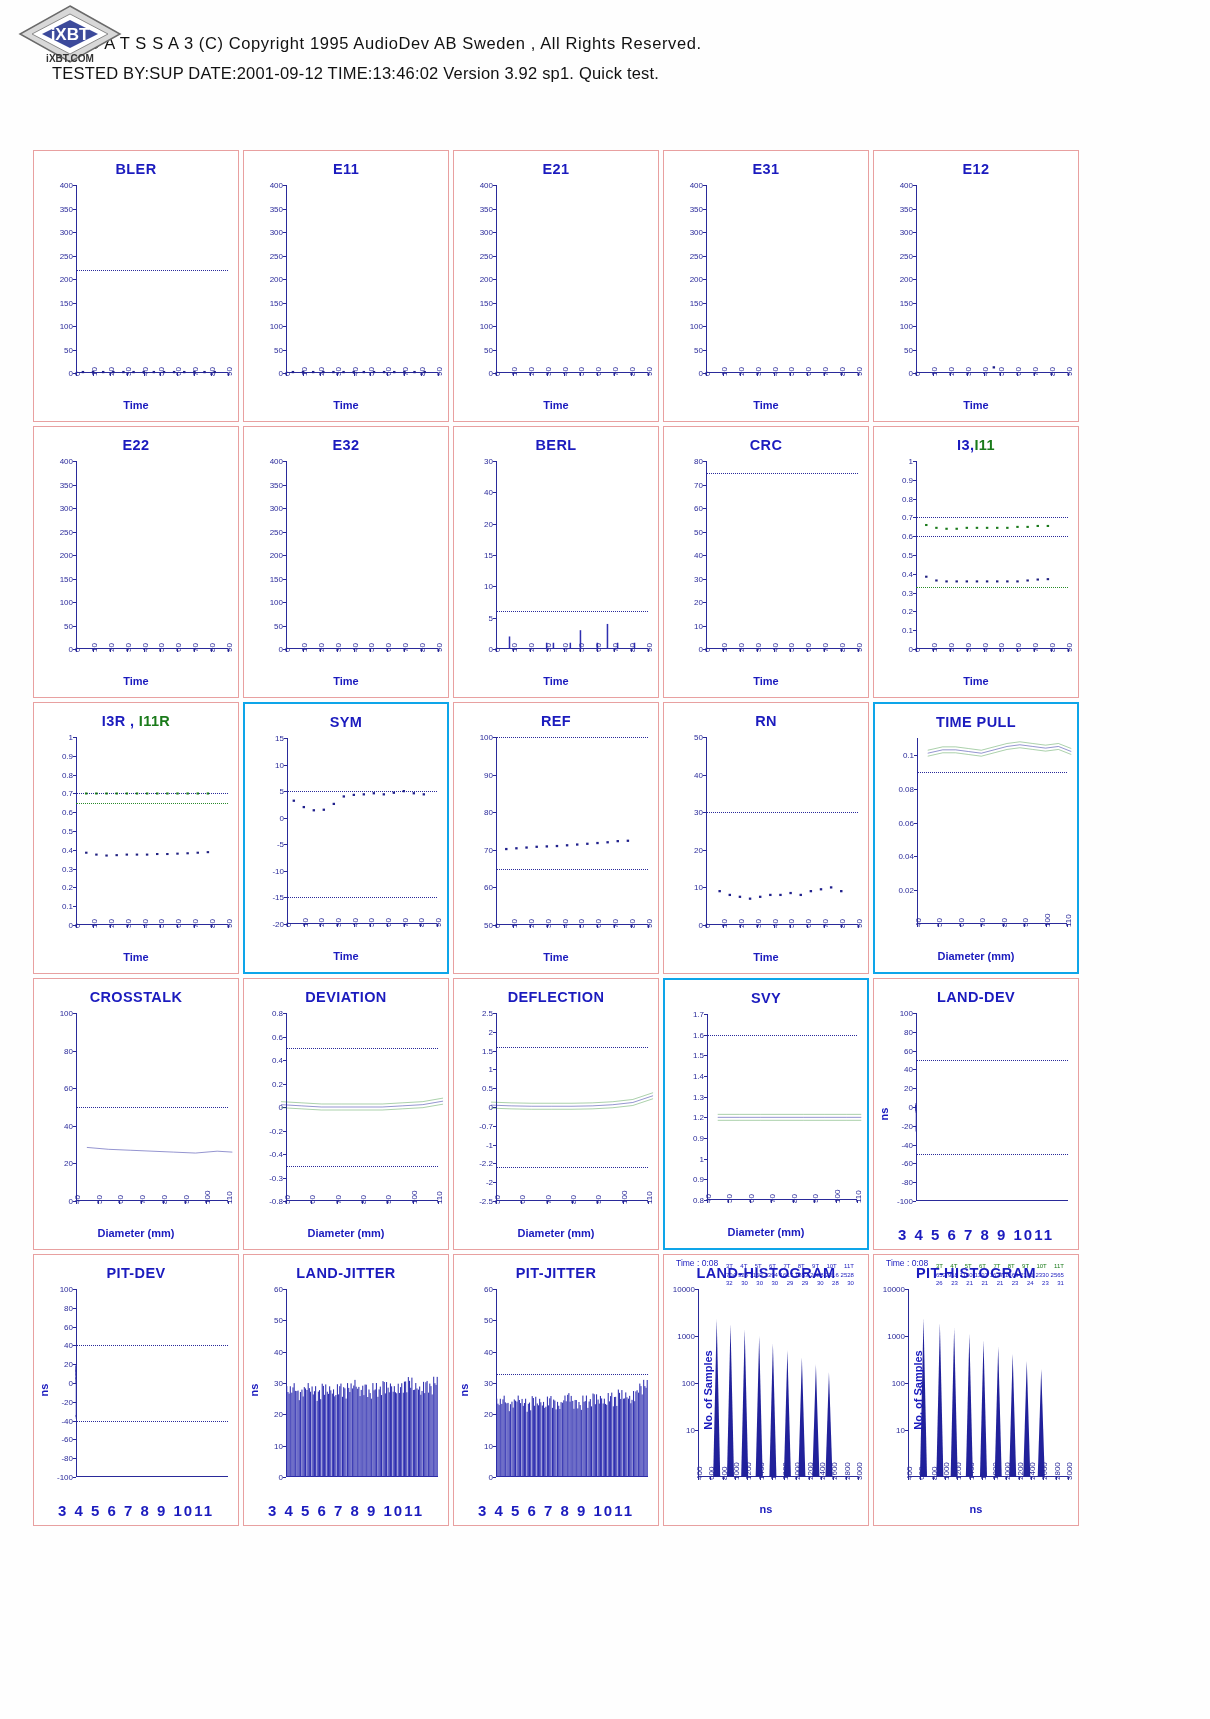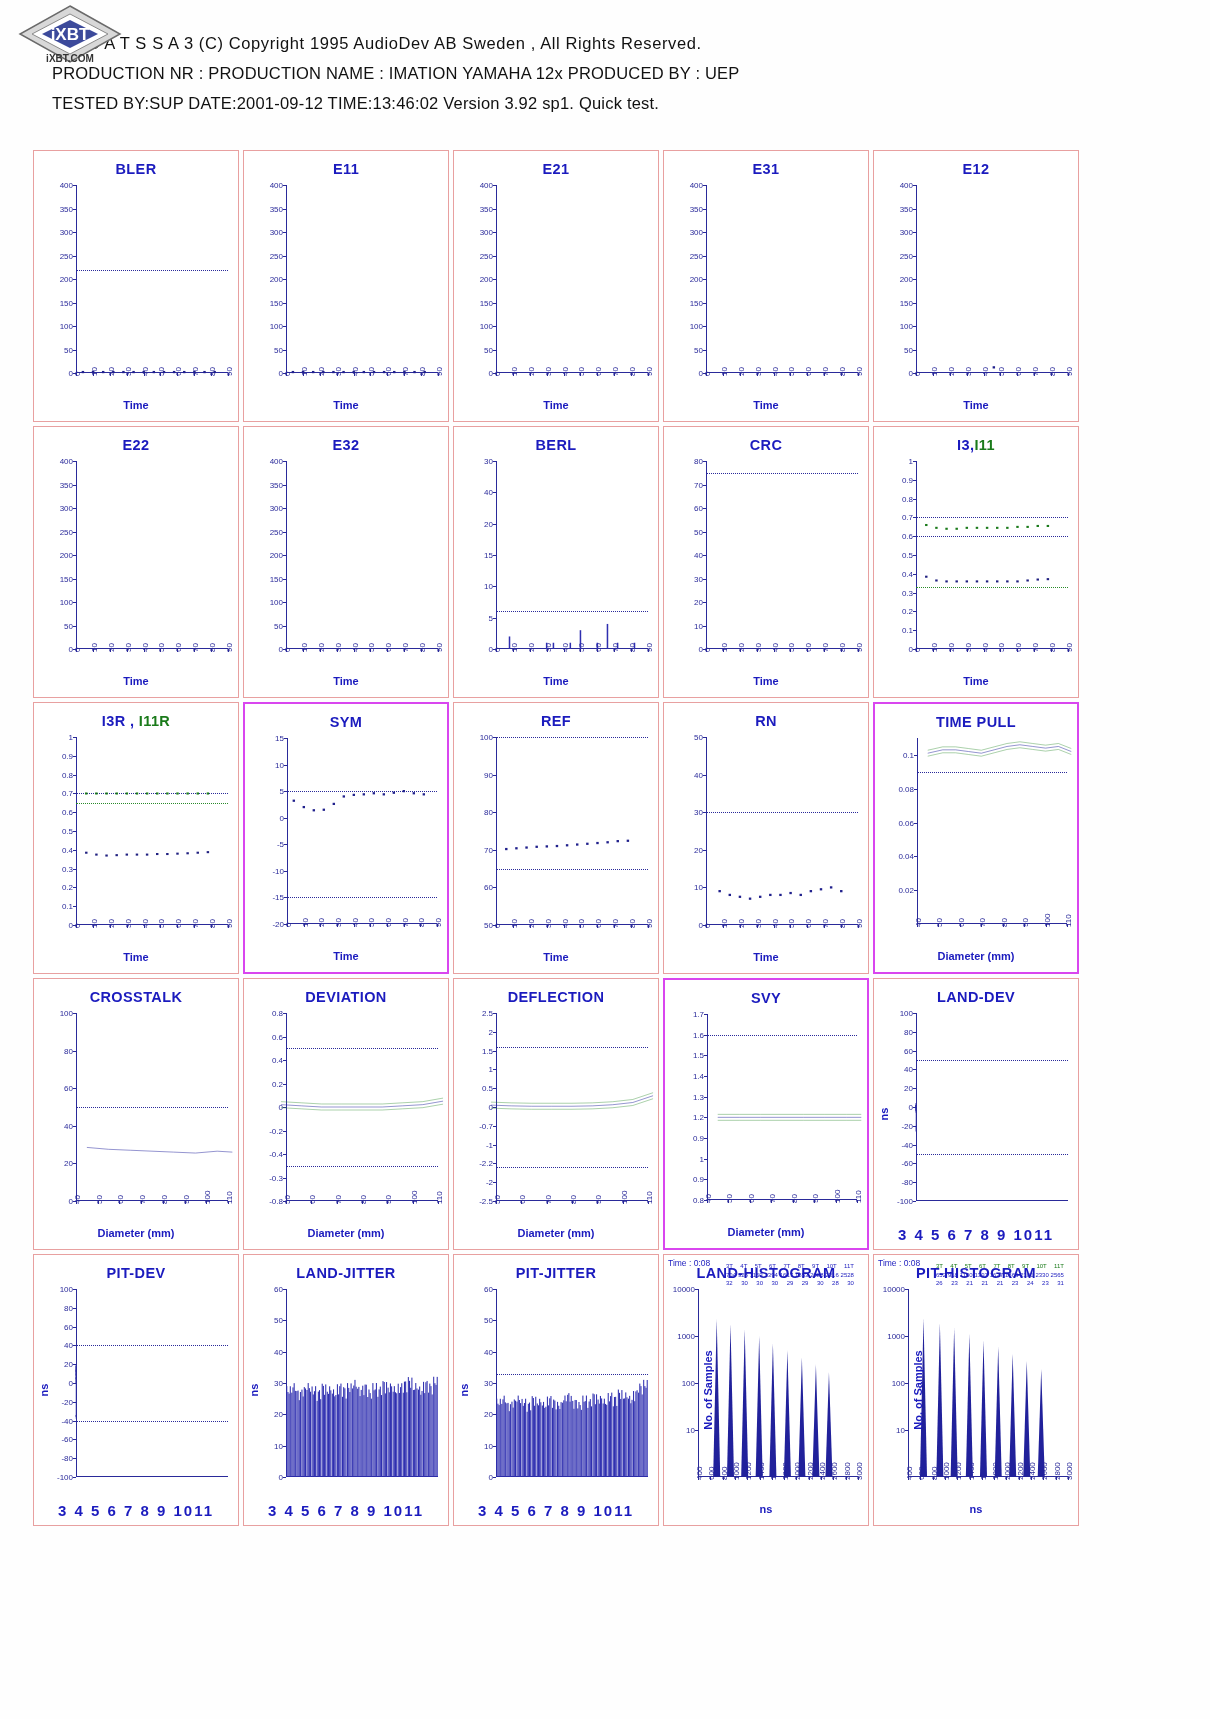--- a/index.html
+++ b/index.html
@@ -5,25 +5,25 @@
   html,body{margin:0;padding:0;background:#fefefe;}
   body{width:1210px;height:1719px;font-family:"Liberation Sans",sans-serif;position:relative;overflow:hidden;}
   .header{position:absolute;left:52px;top:28px;width:1100px;color:#111;}
   .header div{font-size:16.5px;line-height:30px;letter-spacing:0.2px;white-space:nowrap;}
   .header .l1{letter-spacing:0.6px;}
   .grid{position:absolute;left:33px;top:150px;width:1130px;height:1380px;
         display:grid;grid-template-columns:repeat(5,206px);grid-template-rows:repeat(5,272px);
         column-gap:4px;row-gap:4px;}
   .cell{position:relative;border:1px solid #e02222;background:#fff;box-sizing:border-box;}
   .cell.thin{border:1px solid #e8a0a0;}
-  .cell.hl{border:2px solid #d946ef;}
+  .cell.hl{border:2px solid #0ea5e9;}
   .title{position:absolute;top:10px;left:0;width:100%;text-align:center;font-size:14.5px;
          font-weight:bold;color:#1b1bbe;letter-spacing:0.4px;}
   .title .grn{color:#1a7a1a;}
-  .corner{position:absolute;top:3px;left:4px;font-size:8.5px;color:#1b1bbe;}
+  .corner{position:absolute;top:3px;left:12px;font-size:8.5px;color:#1b1bbe;}
   .plot{position:absolute;left:42px;top:34px;right:10px;bottom:48px;}
   .plot.wide{left:34px;}
   .axisline{position:absolute;background:#2a2a9a;}
   .ylab{position:absolute;right:calc(100% + 3px);transform:translateY(-50%);
         font-size:8px;color:#2a2a9a;white-space:nowrap;text-align:right;}
   .xlab{position:absolute;top:calc(100% + 3px);font-size:8px;color:#2a2a9a;
         transform:rotate(-90deg);transform-origin:left top;white-space:nowrap;}
   .xtick{position:absolute;width:1px;height:3px;background:#2a2a9a;top:100%;}
   .ytick{position:absolute;height:1px;width:3px;background:#2a2a9a;left:-3px;}
   .dash{position:absolute;left:0;width:100%;border-top:1px dotted #2a2a9a;}
@@ -37,21 +37,20 @@
          display:flex;justify-content:space-between;}
   .hnums.grn{color:#1a7a1a;}
   svg{position:absolute;left:0;top:0;overflow:visible;}
   .logo{position:absolute;right:34px;bottom:18px;width:140px;height:70px;}
 </style>
 </head>
 <body>
 
 <div class="header">
   <div class="l1">C D C A T S  S A 3  (C) Copyright 1995 AudioDev AB Sweden , All Rights Reserved.</div>
-  <div>PRODUCTION NR :          PRODUCTION NAME : IMATION YAMAHA 12x          PRODUCED BY : UEP</div>
   <div>TESTED BY:SUP DATE:2001-09-12  TIME:13:46:02 Version 3.92 sp1. Quick test.</div>
 </div>
 
 <div class="grid" id="grid">
     <div class="cell thin">
       <div class="title">BLER</div>
       <div class="plot">
         <div class="axisline" style="left: 0px; bottom: 0px; width: 100%; height: 1px;"></div>
         <div class="axisline" style="left: 0px; bottom: 0px; height: 100%; width: 1px;"></div>
         <div class="ylab" style="top: 100%;">0</div>

